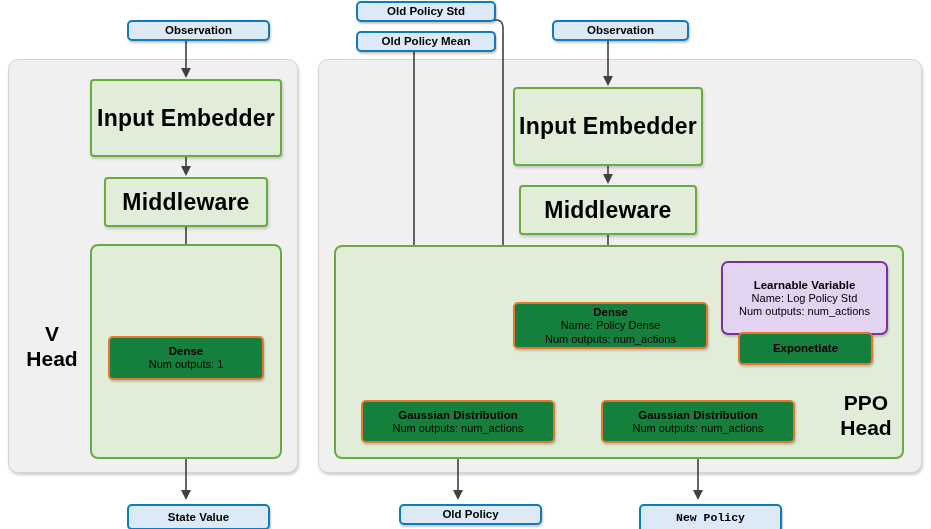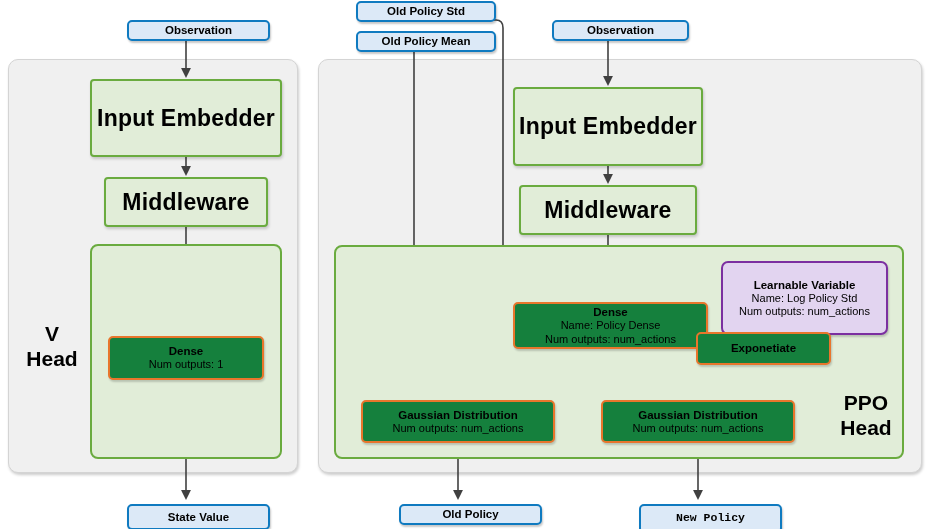--- a/index.html
+++ b/index.html
@@ -163,21 +163,21 @@
     <span>Name: Policy Dense</span>
     <span>Num outputs: num_actions</span>
   </div>
 
   <div class="node var" style="left:721px;top:261px;width:167px;height:74px;">
     <span class="ttl">Learnable Variable</span>
     <span>Name: Log Policy Std</span>
     <span>Num outputs: num_actions</span>
   </div>
 
-  <div class="node op" style="left:696px;top:332px;width:135px;height:33px;">
+  <div class="node op" style="left:738px;top:332px;width:135px;height:33px;">
     <span class="ttl">Exponetiate</span>
   </div>
 
   <div class="node op" style="left:361px;top:400px;width:194px;height:43px;">
     <span class="ttl">Gaussian Distribution</span>
     <span>Num outputs: num_actions</span>
   </div>
 
   <div class="node op" style="left:601px;top:400px;width:194px;height:43px;">
     <span class="ttl">Gaussian Distribution</span>

